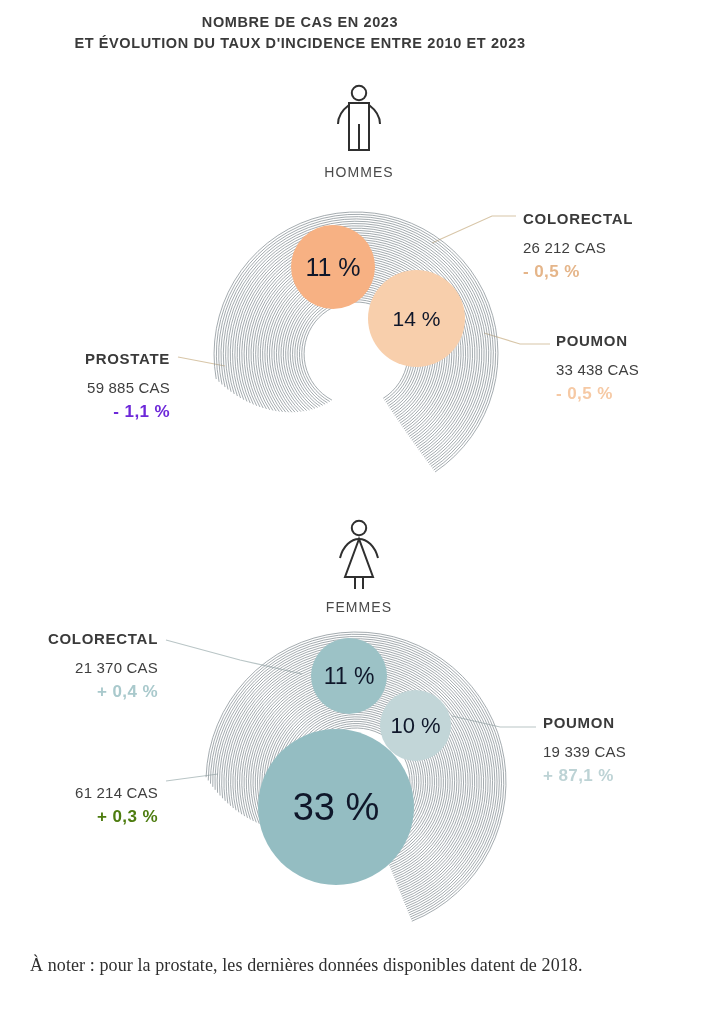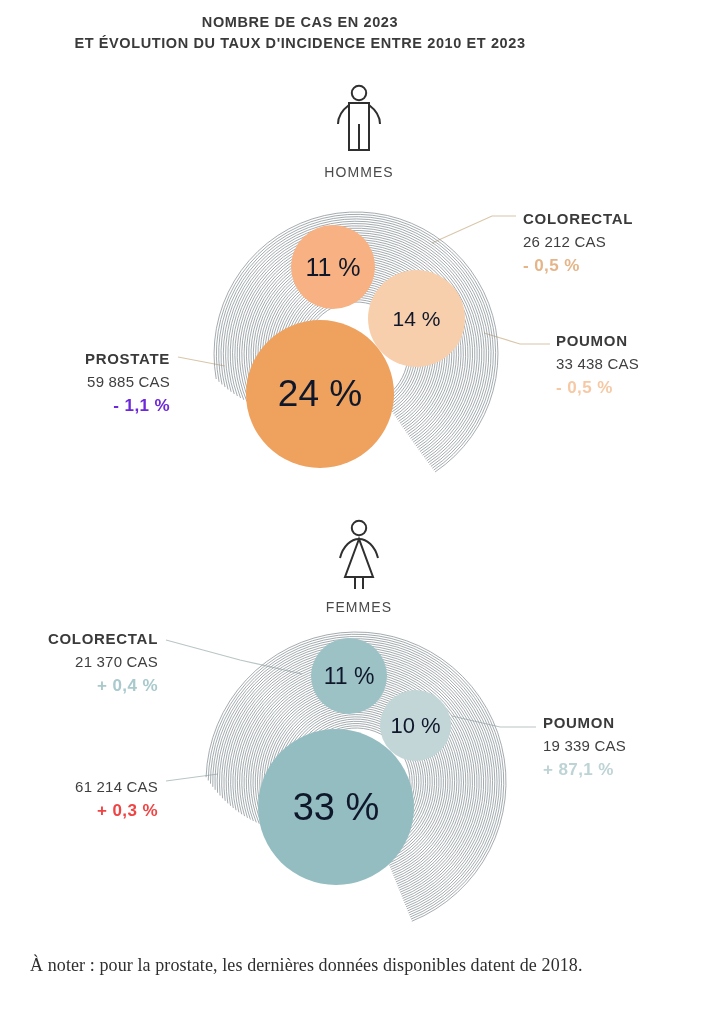--- a/index.html
+++ b/index.html
@@ -98,21 +98,21 @@
     font-weight: bold;
     font-size: 15px;
     letter-spacing: 0.7px;
     color: #3a3a3a;
     white-space: nowrap;
   }
   .callout .c-cases {
     font-size: 15px;
     letter-spacing: 0.2px;
     color: #3f3f3f;
-    margin-top: 3px;
+    margin-top: 9px;
     white-space: nowrap;
   }
   .callout .c-delta {
     font-weight: bold;
     font-size: 17px;
     letter-spacing: 0.4px;
     margin-top: 3px;
     white-space: nowrap;
   }
   .callout.right { text-align: left; }
@@ -226,23 +226,20 @@
         <path d="M 219.03 185.45 A 139.69 139.69 0 1 1 434.01 273.88" fill="none" stroke="#8d969b" stroke-width="0.8" stroke-linecap="round"></path>
         <path d="M 216.16 182.66 A 142.00 142.00 0 1 1 435.41 275.72" fill="none" stroke="#8d969b" stroke-width="0.8" stroke-linecap="round"></path>
       </g>
   </svg>
 
   <div class="bubble b-men-colorectal" style="background:#F7B183;">
     <span>11 %</span>
   </div>
   <div class="bubble b-men-poumon" style="background:#F8CFAC;">
     <span>14 %</span>
-  </div>
-  <div class="bubble b-men-prostate" style="background:#EFA15E;">
-    <span>24 %</span>
   </div>
 </div>
 
 <div class="callout right co-men-colorectal">
   <div class="c-title">COLORECTAL</div>
   <div class="c-cases">26 212 CAS</div>
   <div class="c-delta" style="color:#E5B589;">- 0,5 %</div>
 </div>
 
 <div class="callout right co-men-poumon">
@@ -330,21 +327,21 @@
 </div>
 
 <div class="callout left co-wo-colorectal">
   <div class="c-title">COLORECTAL</div>
   <div class="c-cases">21 370 CAS</div>
   <div class="c-delta" style="color:#A9C9CC;">+ 0,4 %</div>
 </div>
 
 <div class="callout left co-wo-sein">
   <div class="c-cases">61 214 CAS</div>
-  <div class="c-delta" style="color:#ef4444;margin-left:23px;">+ 0,3 %</div>
+  <div class="c-delta" style="color:#4d7c0f;margin-left:23px;">+ 0,3 %</div>
 </div>
 
 <div class="callout right co-wo-poumon">
   <div class="c-title">POUMON</div>
   <div class="c-cases">19 339 CAS</div>
   <div class="c-delta" style="color:#BDD3D5;">+ 87,1 %</div>
 </div>
 
 <div class="footnote">À noter : pour la prostate, les dernières données disponibles datent de 2018.</div>
 

